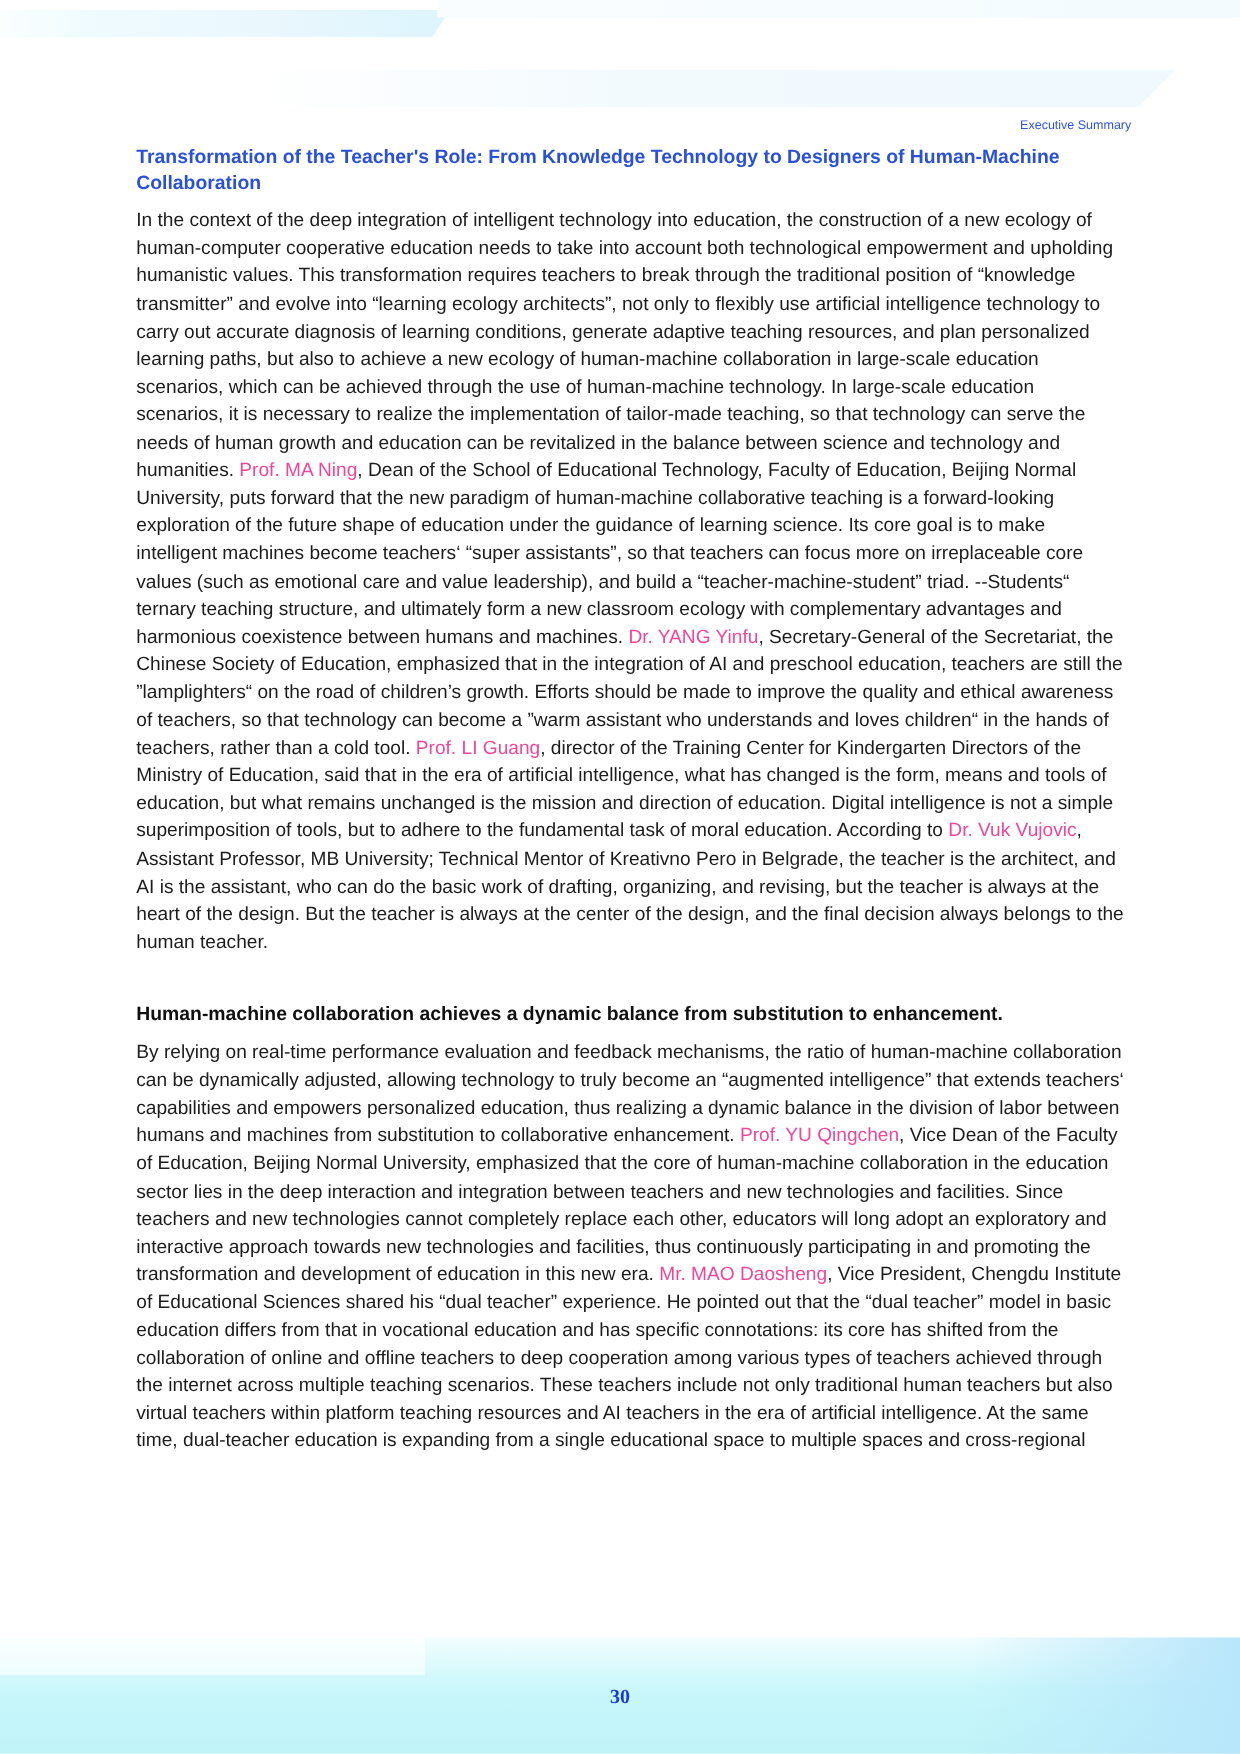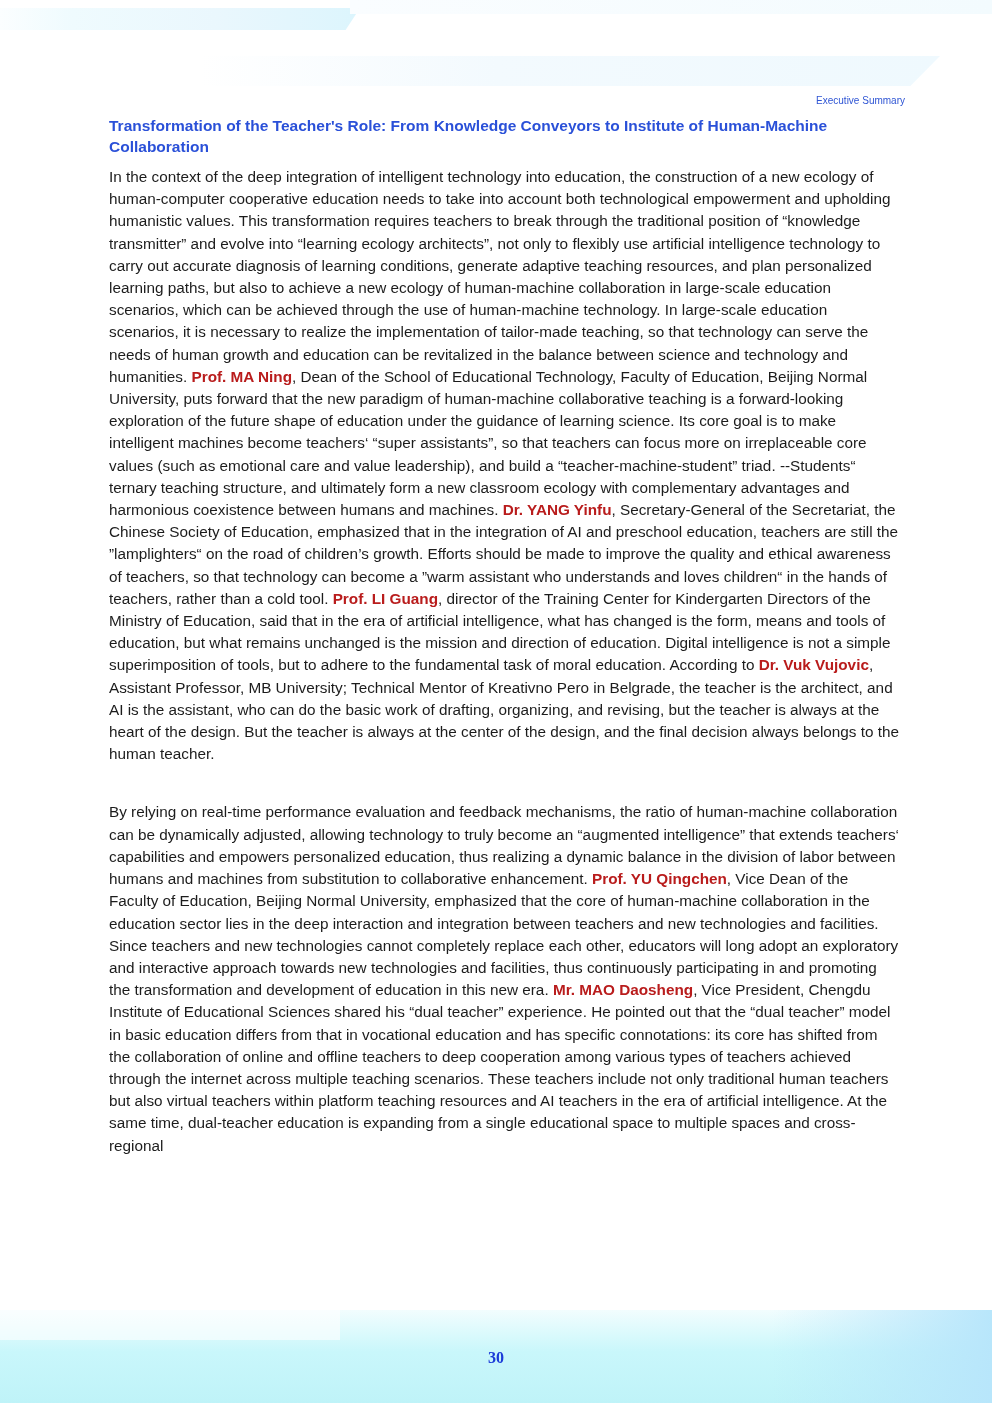--- a/index.html
+++ b/index.html
@@ -50,37 +50,38 @@
   .section-title {
     color: #2a50d8; font-weight: bold; font-size: 15.5px; line-height: 21px;
     margin: 0 0 9px 0;
   }
   .sub-title {
     font-weight: bold; font-size: 15.5px; line-height: 21px; margin: 0 0 9px 0; color: #111;
   }
   .para {
     font-size: 15.3px; line-height: 22.2px; margin: 0; color: #1c1c1c;
   }
-  .para b { font-weight: bold; color: #b91c1c; }
+  .para b { font-weight: normal; color: #ec4899; }
   .gap { height: 36px; }
 </style>
 </head>
 <body>
 
 <div class="top-band"></div>
 <div class="top-band2"></div>
 <div class="header-band"></div>
 <div class="header-label">Executive Summary</div>
 
 <div class="content">
-  <h2 class="section-title">Transformation of the Teacher's Role: From Knowledge Conveyors to Institute of Human-Machine Collaboration</h2>
+  <h2 class="section-title">Transformation of the Teacher's Role: From Knowledge Technology to Designers of Human-Machine Collaboration</h2>
 
   <p class="para"><span>In the context of the deep integration of intelligent technology into education, the construction of a new ecology of human-computer cooperative education needs to take into account both technological empowerment and upholding humanistic values. This transformation requires teachers to break through the traditional position of “knowledge transmitter” and evolve into “learning ecology architects”, not only to flexibly use artificial intelligence technology to carry out accurate diagnosis of learning conditions, generate adaptive teaching resources, and plan personalized learning paths, but also to achieve a new ecology of human-machine collaboration in large-scale education scenarios, which can be achieved through the use of human-machine technology. In large-scale education scenarios, it is necessary to realize the implementation of tailor-made teaching, so that technology can serve the needs of human growth and education can be revitalized in the balance between science and technology and humanities. </span><b>Prof. MA Ning</b><span>, Dean of the School of Educational Technology, Faculty of Education, Beijing Normal University, puts forward that the new paradigm of human-machine collaborative teaching is a forward-looking exploration of the future shape of education under the guidance of learning science. Its core goal is to make intelligent machines become teachers‘ “super assistants”, so that teachers can focus more on irreplaceable core values (such as emotional care and value leadership), and build a “teacher-machine-student” triad. --Students“ ternary teaching structure, and ultimately form a new classroom ecology with complementary advantages and harmonious coexistence between humans and machines. </span><b>Dr. YANG Yinfu</b><span>, Secretary-General of the Secretariat, the Chinese Society of Education, emphasized that in the integration of AI and preschool education, teachers are still the ”lamplighters“ on the road of children’s growth. Efforts should be made to improve the quality and ethical awareness of teachers, so that technology can become a ”warm assistant who understands and loves children“ in the hands of teachers, rather than a cold tool. </span><b>Prof. LI Guang</b><span>, director of the Training Center for Kindergarten Directors of the Ministry of Education, said that in the era of artificial intelligence, what has changed is the form, means and tools of education, but what remains unchanged is the mission and direction of education. Digital intelligence is not a simple superimposition of tools, but to adhere to the fundamental task of moral education. According to </span><b>Dr. Vuk Vujovic</b><span>, Assistant Professor, MB University; Technical Mentor of Kreativno Pero in Belgrade, the teacher is the architect, and AI is the assistant, who can do the basic work of drafting, organizing, and revising, but the teacher is always at the heart of the design. But the teacher is always at the center of the design, and the final decision always belongs to the human teacher.</span></p>
 
   <div class="gap"></div>
 
+  <h3 class="sub-title">Human-machine collaboration achieves a dynamic balance from substitution to enhancement.</h3>
   <p class="para"><span>By relying on real-time performance evaluation and feedback mechanisms, the ratio of human-machine collaboration can be dynamically adjusted, allowing technology to truly become an “augmented intelligence” that extends teachers‘ capabilities and empowers personalized education, thus realizing a dynamic balance in the division of labor between humans and machines from substitution to collaborative enhancement. </span><b>Prof. YU Qingchen</b><span>, Vice Dean of the Faculty of Education, Beijing Normal University, emphasized that the core of human-machine collaboration in the education sector lies in the deep interaction and integration between teachers and new technologies and facilities. Since teachers and new technologies cannot completely replace each other, educators will long adopt an exploratory and interactive approach towards new technologies and facilities, thus continuously participating in and promoting the transformation and development of education in this new era. </span><b>Mr. MAO Daosheng</b><span>, Vice President, Chengdu Institute of Educational Sciences shared his “dual teacher” experience. He pointed out that the “dual teacher” model in basic education differs from that in vocational education and has specific connotations: its core has shifted from the collaboration of online and offline teachers to deep cooperation among various types of teachers achieved through the internet across multiple teaching scenarios. These teachers include not only traditional human teachers but also virtual teachers within platform teaching resources and AI teachers in the era of artificial intelligence. At the same time, dual-teacher education is expanding from a single educational space to multiple spaces and cross-regional</span></p>
 </div>
 
 <div class="footer-bg">
     <div class="shard"></div>
   </div>
 <div class="page-number">30</div>
 
 </body></html>

